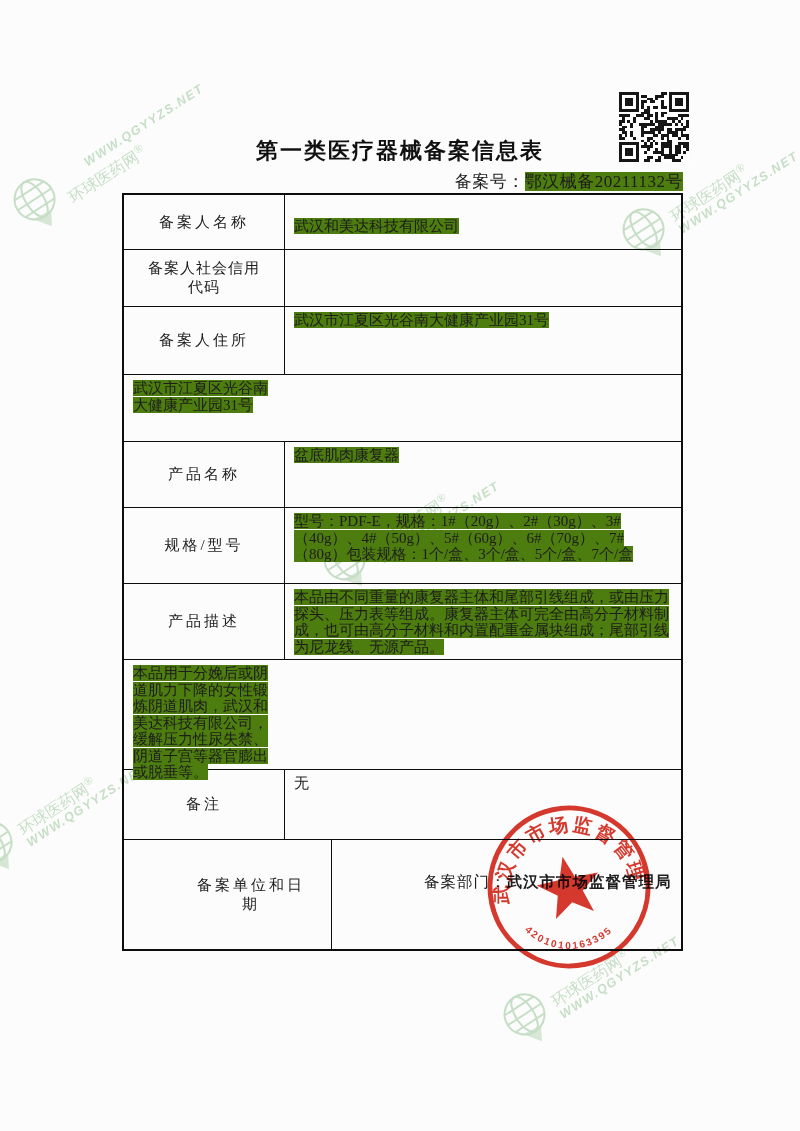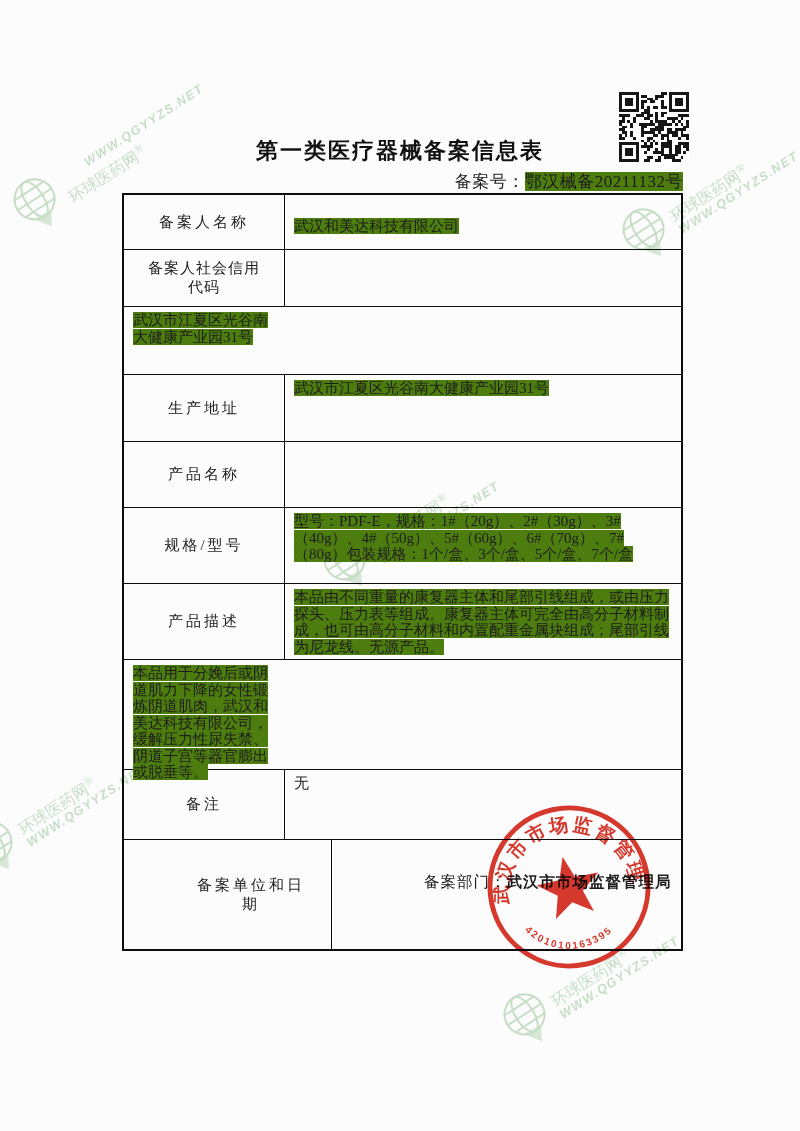--- a/index.html
+++ b/index.html
@@ -389,30 +389,31 @@
     <div class="cell-value vcenter">
         <span class="hl">武汉和美达科技有限公司</span>
       </div>
   </div>
 
   <div class="row r1">
     <div class="cell-label" style="letter-spacing:1px;">备案人社会信用代码</div>
   </div>
 
   <div class="row r2">
+    <div class="cell-label">备案人住所</div>
     <div class="cell-value"><span class="hl">武汉市江夏区光谷南大健康产业园31号</span></div>
   </div>
 
   <div class="row r3">
-    <div class="cell-label">生产地址</div>
     <div class="cell-value"><span class="hl">武汉市江夏区光谷南大健康产业园31号</span></div>
   </div>
 
   <div class="row r4">
     <div class="cell-label">产品名称</div>
+    <div class="cell-value"><span class="hl">盆底肌肉康复器</span></div>
   </div>
 
   <div class="row r5">
     <div class="cell-label">规格/型号</div>
     <div class="cell-value"><span class="hl">型号：PDF-E，规格：1#（20g）、2#（30g）、3#（40g）、4#（50g）、5#（60g）、6#（70g）、7#（80g）包装规格：1个/盒、3个/盒、5个/盒、7个/盒</span></div>
   </div>
 
   <div class="row r6">
     <div class="cell-label">产品描述</div>
     <div class="cell-value"><span class="hl">本品由不同重量的康复器主体和尾部引线组成，或由压力探头、压力表等组成。康复器主体可完全由高分子材料制成，也可由高分子材料和内置配重金属块组成；尾部引线为尼龙线。无源产品。</span></div>

